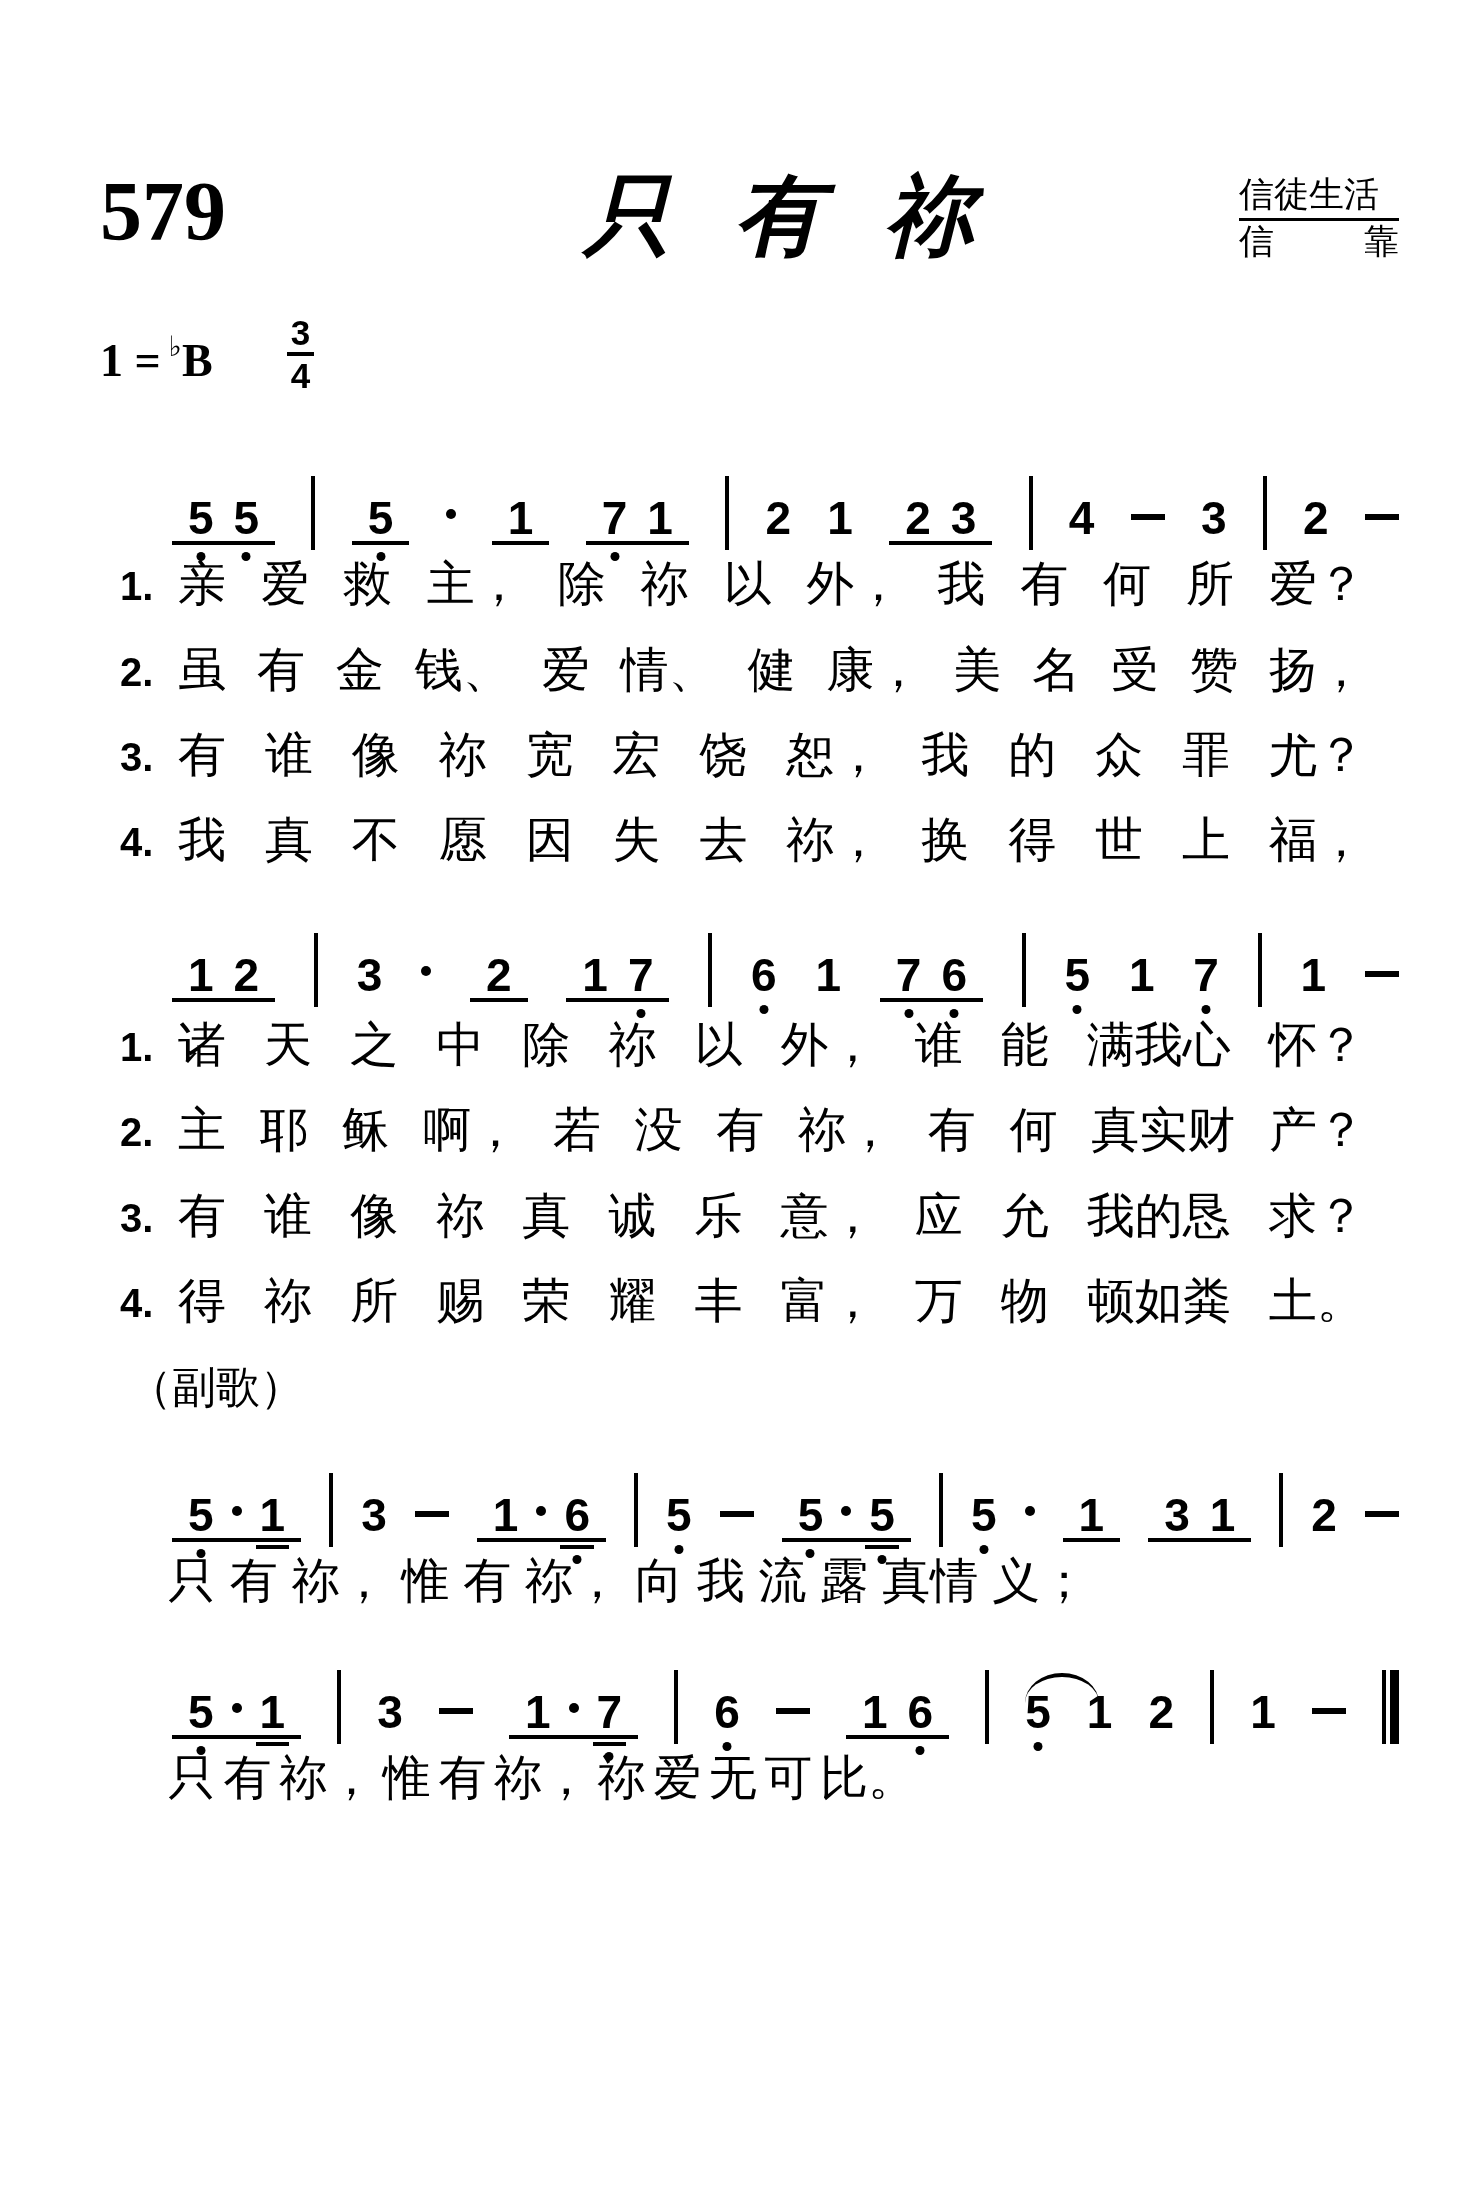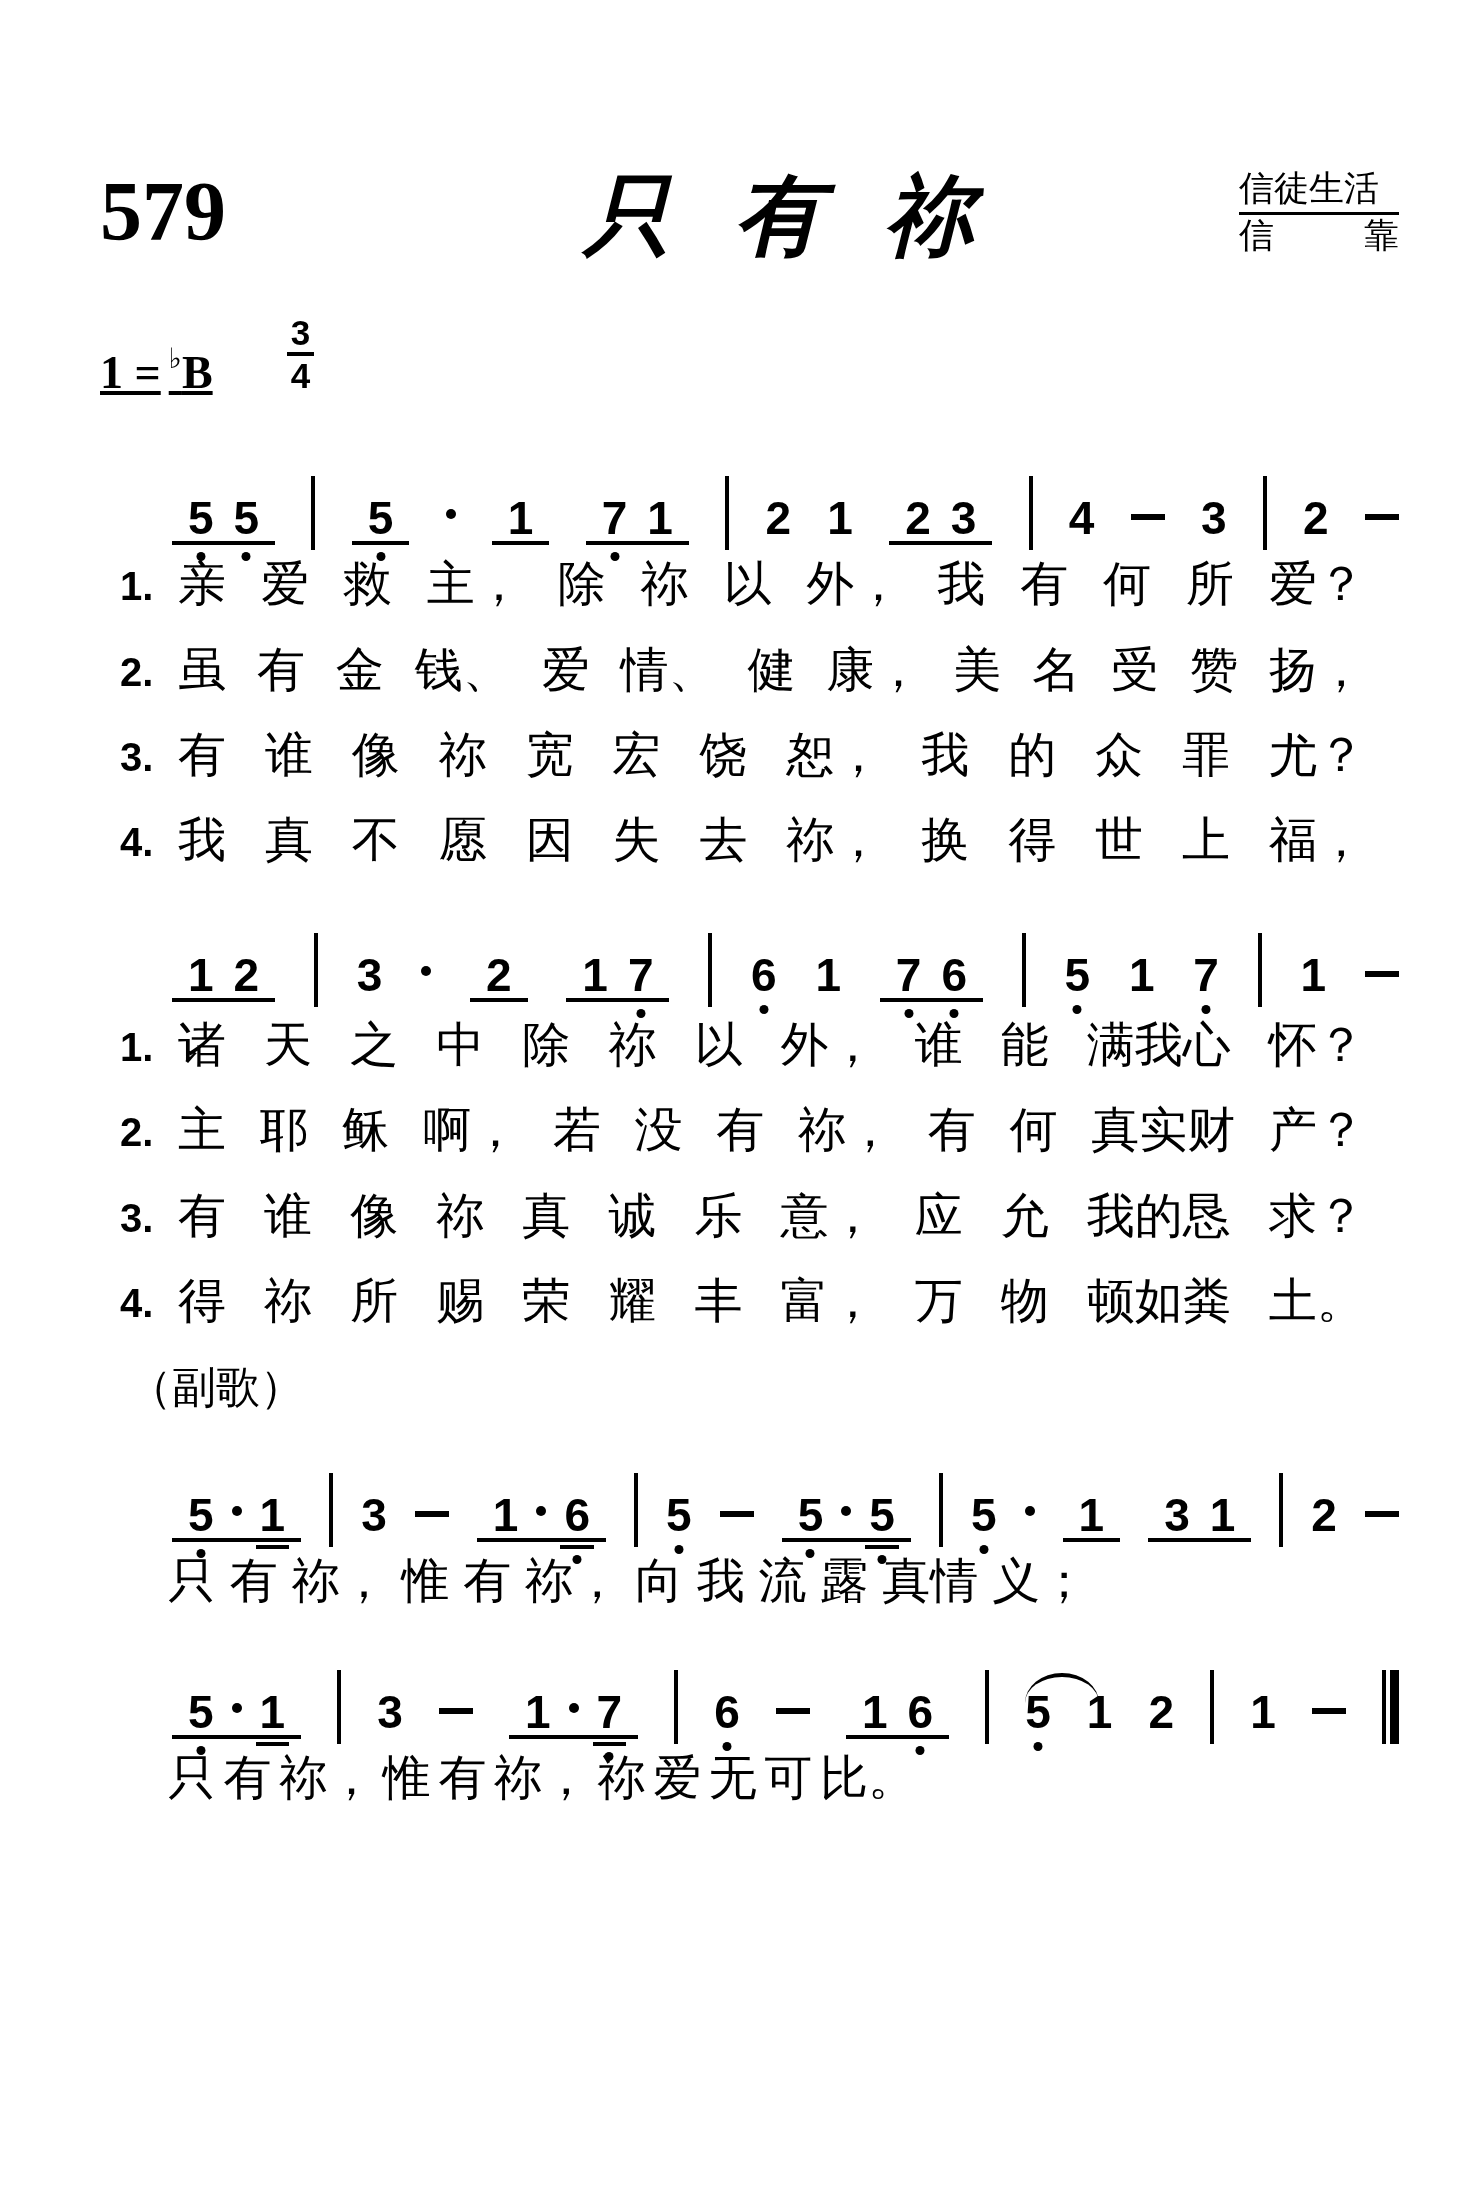--- a/index.html
+++ b/index.html
@@ -7,29 +7,29 @@
   .page { padding:0 78px 0 100px; box-sizing:border-box; width:1477px; height:1582px;
           font-family:"Liberation Serif", serif; }
 
   
   .header { display:flex; align-items:flex-start; padding-top:170px; }
   .hymn-number { font-family:"Liberation Serif", serif; font-weight:bold;
                  font-size:84px; line-height:1; width:220px; flex:none; }
   .title { flex:1; text-align:center; font-family:"Liberation Sans", sans-serif;
            font-weight:bold; font-size:88px; line-height:1.05; word-spacing:34px;
            letter-spacing:2px;font-style:italic; }
-  .tags { width:160px; flex:none; margin-top:0;
+  .tags { width:160px; flex:none; margin-top:6px;
           font-family:"Liberation Serif", serif; font-size:35px; line-height:1.1; }
   .tag-top { border-bottom:3px solid #000; padding-bottom:3px; white-space:nowrap; }
   .tag-bottom { display:flex; justify-content:space-between; padding-top:2px; }
 
   
   .key-row { margin-top:52px; display:flex; align-items:center; height:80px; }
   .key-main { font-weight:bold; font-size:46px; font-family:"Liberation Serif", serif;
-              position:relative; top:16px;text-decoration:underline; }
+              position:relative; top:4px; }
   .flat { font-family:"DejaVu Sans", sans-serif; font-size:28px; font-weight:bold;
           vertical-align:20px; margin-left:8px; }
   .frac { display:inline-flex; flex-direction:column; align-items:center;
           font-family:"Liberation Sans", sans-serif; font-weight:bold; font-size:35px;
           line-height:1.08; margin-left:74px; }
   .frac-num { border-bottom:4px solid #000; padding:0 4px 1px; }
   .frac-den { padding-top:1px; }
 
   
   .notation-line { display:flex; justify-content:space-between; align-items:baseline;

